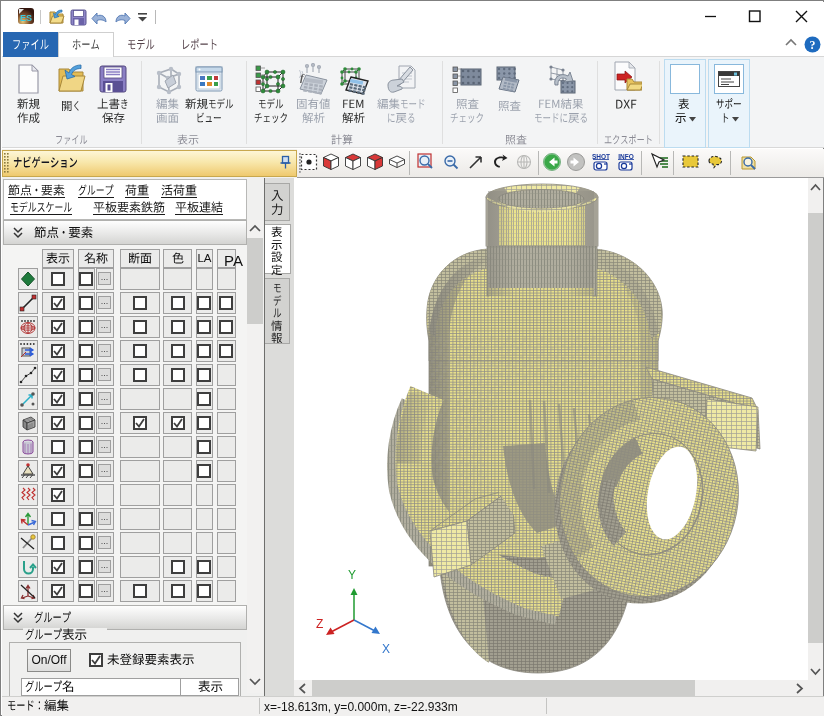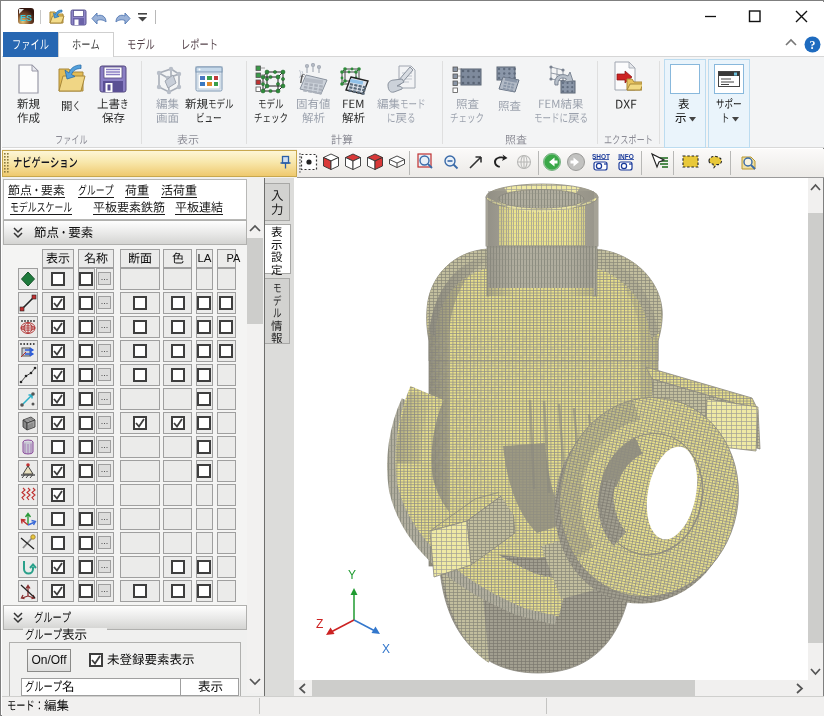--- a/index.html
+++ b/index.html
@@ -609,21 +609,21 @@
     <svg style="position:absolute;left:127.0px;top:251px;overflow:visible" width="26" height="17">
       <path transform="translate(0,10.6)" d="M5.6 -9.3C5.4 -8.7 5.1 -7.7 4.8 -7.1L5.4 -6.9C5.6 -7.5 6 -8.3 6.3 -9.1ZM2.2 -9.1C2.5 -8.4 2.7 -7.5 2.8 -7L3.4 -7.2C3.3 -7.7 3.1 -8.6 2.8 -9.3ZM3.8 -10V-6.5H2.1V-5.7H3.7C3.3 -4.6 2.6 -3.5 1.9 -2.9C2 -2.7 2.2 -2.3 2.3 -2.1C2.8 -2.7 3.4 -3.5 3.8 -4.5V-1.5H4.6V-4.4C5 -4 5.5 -3.4 5.7 -3.1L6.2 -3.7C6 -4 4.9 -4.9 4.6 -5.2V-5.7H6.3V-6.5H4.6V-10ZM10.7 -9.9C9.9 -9.5 8.6 -9.1 7.4 -8.9L6.8 -9V-4.8C6.8 -3.7 6.7 -2.3 6.2 -1V-1.2H1.8V-9.6H1V0.5H1.8V-0.4H5.8C5.7 -0.1 5.4 0.2 5.2 0.4C5.4 0.6 5.7 0.9 5.8 1.1C7.4 -0.6 7.6 -3 7.6 -4.8V-5.2H9.4V1H10.3V-5.2H11.6V-6H7.6V-8.1C9 -8.4 10.4 -8.8 11.4 -9.2Z M16.7 -4H19.2V-2.7H16.7ZM16.7 -4.7V-6.1H19.2V-4.7ZM16.7 -1.9H19.2V-0.5H16.7ZM12.7 -9.3V-8.4H17.3C17.2 -7.9 17.1 -7.4 17 -6.9H13.2V1H14.1V0.3H21.8V1H22.8V-6.9H17.9L18.4 -8.4H23.3V-9.3ZM14.1 -0.5V-6.1H15.8V-0.5ZM21.8 -0.5H20V-6.1H21.8Z" fill="#111"></path>
     </svg>
     <div class="cell" style="left:162px;top:248px;width:29px;height:19px"></div>
     <svg style="position:absolute;left:170.5px;top:251px;overflow:visible" width="14" height="17">
       <path transform="translate(0,10.6)" d="M5.6 -4.1H2.8V-6.3H5.6ZM6.6 -4.1V-6.3H9.6V-4.1ZM3.9 -10.1C3.3 -8.9 2.1 -7.4 0.4 -6.3C0.6 -6.2 0.9 -5.9 1.1 -5.7C1.4 -5.9 1.6 -6.1 1.9 -6.3V-1C1.9 0.5 2.5 0.8 4.4 0.8C4.9 0.8 8.6 0.8 9.1 0.8C10.9 0.8 11.3 0.3 11.5 -1.5C11.2 -1.5 10.8 -1.6 10.6 -1.8C10.4 -0.3 10.2 -0 9.1 -0C8.3 -0 5 -0 4.4 -0C3 -0 2.8 -0.2 2.8 -0.9V-3.3H9.6V-2.7H10.5V-7.1H7.1C7.5 -7.7 8 -8.3 8.3 -8.9L7.6 -9.3L7.5 -9.3H4.5L4.9 -9.9ZM2.8 -7.1H2.7C3.2 -7.5 3.6 -8 3.9 -8.5H7C6.7 -8 6.4 -7.5 6.1 -7.1Z" fill="#111"></path>
     </svg>
     <div class="cell" style="left:195px;top:248px;width:17px;height:19px"></div>
     <div class="abs" style="left:195px;top:251px;width:17px;text-align:center;font-size:11.5px;color:#111">LA</div>
     <div class="cell" style="left:216px;top:248px;width:19px;height:19px"></div>
-    <div class="abs" style="left:216px;top:251px;width:33px;text-align:center;font-size:11px;color:#111">PA</div>
+    <div class="abs" style="left:216px;top:251px;width:33px;text-align:center;font-size:15px;color:#111">PA</div>
     <div class="cell" style="left:17px;top:267px;width:20px;height:22px"></div>
     <svg class="abs" style="left:17px;top:268px" width="20" height="20">
       <path d="M10 3 L16.5 10 L10 17 L3.5 10z" fill="#1e7a3c" stroke="#145228"></path>
     </svg>
     <div class="cell" style="left:41px;top:267px;width:32px;height:22px"></div>
     <div class="cb" style="left:50px;top:271px"></div>
     <div class="cell" style="left:77px;top:267px;width:17px;height:22px"></div>
     <div class="cb" style="left:78px;top:271px"></div>
     <div class="cell" style="left:95px;top:267px;width:18px;height:22px"></div>
     <div class="dots" style="left:97px;top:271px;width:13px;height:13px">...</div>
@@ -1158,12 +1158,13 @@
     <div class="abs" style="left:311px;top:679px;width:383px;height:16px;background:#cdcdcb"></div>
     <svg class="abs" style="left:791px;top:680px" width="15" height="15">
       <path d="M5 3 l5 4.5 -5 4.5" stroke="#555" stroke-width="1.7" fill="none"></path>
     </svg>
     <div class="abs" style="left:1px;top:695px;width:822px;height:20px;background:#f1f0ef;border-top:1px solid #cfcfcd"></div>
     <svg style="position:absolute;left:6px;top:698px;overflow:visible" width="64" height="18">
       <path transform="translate(0,11.0)" d="M1.1 -5.3V-4.3C1.3 -4.3 1.7 -4.3 1.9 -4.3H3.7V-1.5C3.7 -0.5 4.2 0.2 5.6 0.2C6.5 0.2 7.3 0.1 8.1 0.1L8.1 -1C7.3 -0.9 6.6 -0.8 5.7 -0.8C4.8 -0.8 4.5 -1.2 4.5 -1.8V-4.3H7.6C7.8 -4.3 8.2 -4.3 8.4 -4.3V-5.3C8.2 -5.3 7.8 -5.3 7.6 -5.3H4.5V-7.9H6.9C7.2 -7.9 7.4 -7.9 7.7 -7.9V-8.9C7.5 -8.8 7.2 -8.8 6.9 -8.8C6.2 -8.8 3.2 -8.8 2.5 -8.8C2.2 -8.8 1.9 -8.8 1.7 -8.9V-7.9C1.9 -7.9 2.2 -7.9 2.5 -7.9H3.7V-5.3H1.9C1.7 -5.3 1.3 -5.3 1.1 -5.3Z M10.2 -5.4V-4.2C10.5 -4.2 11 -4.2 11.5 -4.2C12.2 -4.2 15.9 -4.2 16.6 -4.2C17 -4.2 17.4 -4.2 17.5 -4.2V-5.4C17.3 -5.4 17 -5.4 16.5 -5.4C15.9 -5.4 12.2 -5.4 11.5 -5.4C11 -5.4 10.5 -5.4 10.2 -5.4Z M24.6 -9 24.1 -8.7C24.4 -8.1 24.7 -7.4 24.9 -6.8L25.4 -7.1C25.2 -7.7 24.8 -8.5 24.6 -9ZM25.7 -9.6 25.2 -9.3C25.5 -8.8 25.8 -8.1 26 -7.4L26.6 -7.8C26.3 -8.3 25.9 -9.2 25.7 -9.6ZM21.3 -0.9C21.3 -0.5 21.3 0.1 21.3 0.5H22.2C22.1 0.1 22.1 -0.5 22.1 -0.9V-5.1C23.1 -4.6 24.7 -3.8 25.7 -3.1L26 -4.1C25.1 -4.8 23.3 -5.7 22.1 -6.2V-8.2C22.1 -8.6 22.1 -9.1 22.2 -9.5H21.2C21.3 -9.1 21.3 -8.6 21.3 -8.2C21.3 -7.2 21.3 -1.6 21.3 -0.9Z M32.4 -6.8C32.7 -6.8 33.1 -7.2 33.1 -7.7C33.1 -8.3 32.7 -8.7 32.4 -8.7C32 -8.7 31.7 -8.3 31.7 -7.7C31.7 -7.2 32 -6.8 32.4 -6.8ZM32.4 -0.7C32.7 -0.7 33.1 -1.1 33.1 -1.6C33.1 -2.2 32.7 -2.6 32.4 -2.6C32 -2.6 31.7 -2.2 31.7 -1.6C31.7 -1.1 32 -0.7 32.4 -0.7Z M41.9 -9.7V-8.9H48.8V-9.7ZM38.1 -3.4C38 -2.3 37.7 -1.1 37.3 -0.4C37.5 -0.3 37.9 -0.1 38 -0C38.4 -0.8 38.7 -2 38.9 -3.2ZM40.5 -3.2C40.8 -2.5 41.1 -1.5 41.1 -0.9L41.8 -1.1C41.6 -0.6 41.4 -0.1 41 0.3C41.2 0.4 41.6 0.7 41.7 0.8C42.5 -0.2 42.9 -1.6 43.1 -2.9V1H43.8V-1.4H44.7V0.9H45.3V-1.4H46.3V0.9H46.9V-1.4H48V0.1C48 0.2 47.9 0.2 47.8 0.2C47.7 0.2 47.5 0.2 47.2 0.2C47.3 0.5 47.4 0.8 47.4 1C47.9 1 48.2 1 48.5 0.9C48.7 0.7 48.7 0.5 48.7 0.1V-4.4H43.2L43.2 -5.2H48.5V-8.1H42.4V-5.4C42.4 -4.1 42.3 -2.6 41.8 -1.2C41.7 -1.8 41.5 -2.7 41.2 -3.4ZM44.7 -2.2H43.8V-3.6H44.7ZM45.3 -2.2V-3.6H46.3V-2.2ZM46.9 -2.2V-3.6H48V-2.2ZM43.2 -7.3H47.6V-6H43.2ZM37.4 -5 37.5 -4.1 39.4 -4.2V1H40.2V-4.3L41.1 -4.4C41.2 -4.1 41.3 -3.8 41.3 -3.6L42 -3.9C41.9 -4.6 41.4 -5.7 41 -6.5L40.3 -6.2C40.5 -5.9 40.7 -5.5 40.8 -5.2L39.1 -5.1C40 -6.1 40.9 -7.6 41.5 -8.7L40.8 -9.1C40.5 -8.4 40 -7.6 39.5 -6.8C39.3 -7 39.1 -7.3 38.9 -7.6C39.3 -8.3 39.8 -9.3 40.3 -10.2L39.5 -10.5C39.2 -9.8 38.8 -8.8 38.4 -8.1L38 -8.5L37.5 -7.9C38 -7.4 38.7 -6.6 39 -6.1C38.8 -5.7 38.5 -5.3 38.3 -5Z M52.8 -10.5C52.3 -9.4 51.2 -7.9 49.8 -6.8C50 -6.7 50.4 -6.4 50.5 -6.2C50.9 -6.6 51.3 -6.9 51.7 -7.3V-3.6H55.2V-2.9H50.2V-2.1H54.5C53.3 -1.2 51.4 -0.3 49.9 0.1C50.1 0.3 50.3 0.6 50.5 0.9C52.1 0.4 54 -0.6 55.2 -1.7V1H56.2V-1.7C57.5 -0.7 59.4 0.3 61 0.8C61.1 0.5 61.4 0.2 61.6 -0C60 -0.4 58.2 -1.2 57 -2.1H61.3V-2.9H56.2V-3.6H61V-4.4H56.4V-5.2H60V-5.9H56.4V-6.8H60V-7.4H56.4V-8.2H60.5V-9H56.4C56.6 -9.4 56.9 -9.9 57.1 -10.4L56.1 -10.5C55.9 -10.1 55.7 -9.5 55.4 -9H53C53.3 -9.5 53.6 -9.9 53.8 -10.3ZM55.5 -6.8V-5.9H52.6V-6.8ZM55.5 -7.4H52.6V-8.2H55.5ZM55.5 -5.2V-4.4H52.6V-5.2Z" fill="#111"></path>
     </svg>
     <div class="abs" style="left:258px;top:697px;width:1px;height:16px;background:#c4c4c2"></div>
     <div class="abs" style="left:545px;top:697px;width:1px;height:16px;background:#c4c4c2"></div>
+    <div class="abs" style="left:263px;top:699px;font-size:12px;color:#111">x=-18.613m, y=0.000m, z=-22.933m</div>
   </div>
 </body></html>

